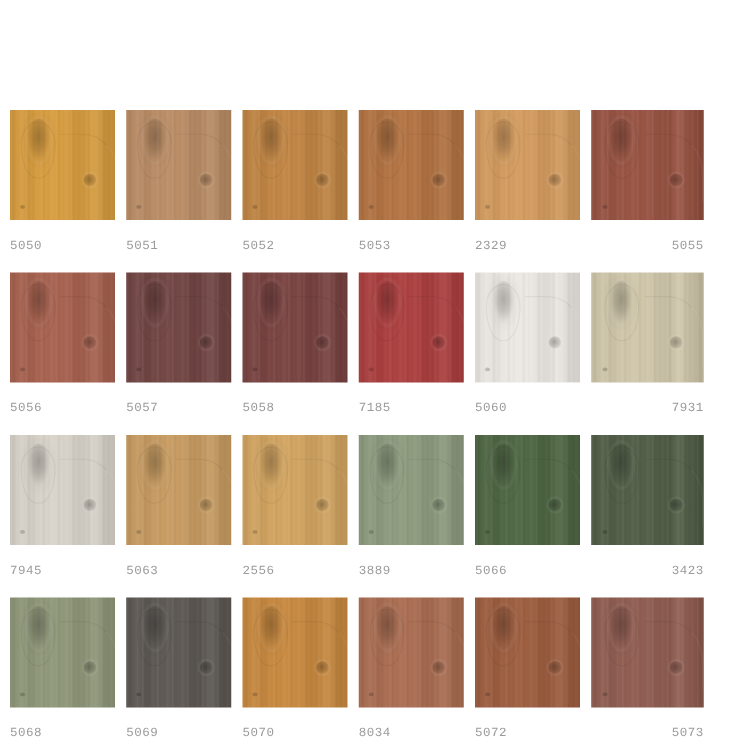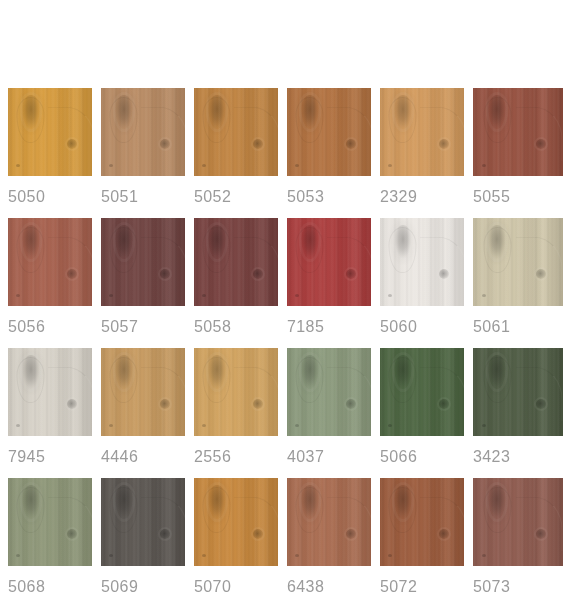--- a/index.html
+++ b/index.html
@@ -174,30 +174,31 @@
     display: flex;
     width: 585px;
     height: 42px;
     align-items: center;
   }
 
   .label-cell {
     width: 84px;
     margin-right: 9px;
     flex: 0 0 auto;
-    font-size: 16px;
+    font-size: 10px;
     letter-spacing: 0.4px;
     color: #9b9b9b;
-    font-family: Liberation Sans, sans-serif;
+    font-family: Liberation Mono, monospace;
     white-space: nowrap;
   }
 
   .label-row .label-cell:last-child {
     width: 90px;
     margin-right: 0;
+    text-align: right;
   }
 </style>
 </head>
 <body>
 
 <div id="palette-page">
   <div class="swatch-grid">
       <div class="swatch-row">
         <div class="swatch-cell">
           <div class="swatch-chip" style="background-color: rgb(215, 155, 60);">
@@ -329,21 +330,21 @@
             <div class="speck"></div>
           </div>
         </div>
       </div>
       <div class="label-row">
         <div class="label-cell">5056</div>
         <div class="label-cell">5057</div>
         <div class="label-cell">5058</div>
         <div class="label-cell">7185</div>
         <div class="label-cell">5060</div>
-        <div class="label-cell">5061</div>
+        <div class="label-cell">7931</div>
       </div>
       <div class="swatch-row">
         <div class="swatch-cell">
           <div class="swatch-chip" style="background-color: rgb(216, 211, 201);">
             <div class="grain-vertical"></div>
             <div class="grain-shade"></div>
             <div class="grain-sweep"></div>
             <div class="knot-large"></div>
             <div class="knot-small"></div>
             <div class="speck"></div>
@@ -395,23 +396,23 @@
             <div class="grain-shade"></div>
             <div class="grain-sweep"></div>
             <div class="knot-large"></div>
             <div class="knot-small"></div>
             <div class="speck"></div>
           </div>
         </div>
       </div>
       <div class="label-row">
         <div class="label-cell">7945</div>
-        <div class="label-cell">4446</div>
+        <div class="label-cell">5063</div>
         <div class="label-cell">2556</div>
-        <div class="label-cell">4037</div>
+        <div class="label-cell">3889</div>
         <div class="label-cell">5066</div>
         <div class="label-cell">3423</div>
       </div>
       <div class="swatch-row">
         <div class="swatch-cell">
           <div class="swatch-chip" style="background-color: rgb(141, 150, 119);">
             <div class="grain-vertical"></div>
             <div class="grain-shade"></div>
             <div class="grain-sweep"></div>
             <div class="knot-large"></div>
@@ -467,18 +468,18 @@
             <div class="knot-large"></div>
             <div class="knot-small"></div>
             <div class="speck"></div>
           </div>
         </div>
       </div>
       <div class="label-row">
         <div class="label-cell">5068</div>
         <div class="label-cell">5069</div>
         <div class="label-cell">5070</div>
-        <div class="label-cell">6438</div>
+        <div class="label-cell">8034</div>
         <div class="label-cell">5072</div>
         <div class="label-cell">5073</div>
       </div>
     </div>
 </div>
 
 </body></html>

